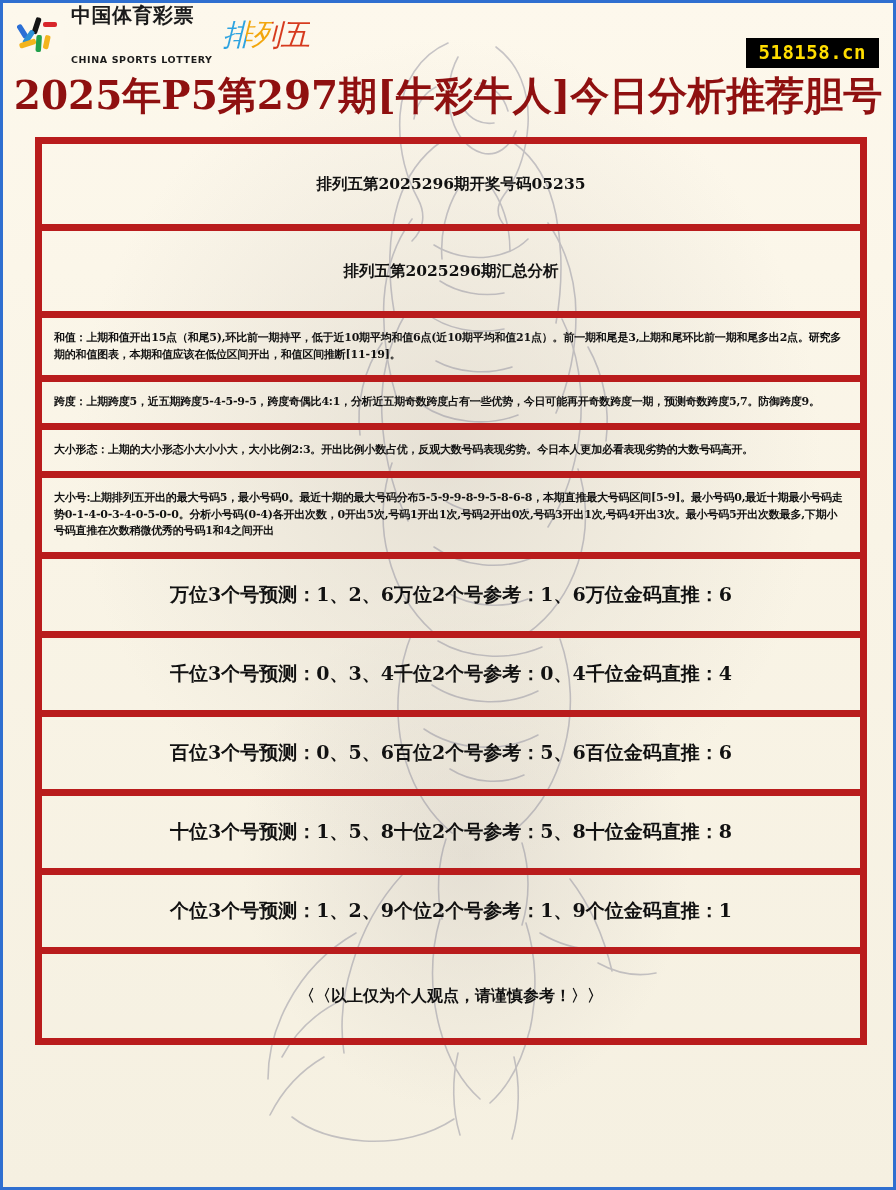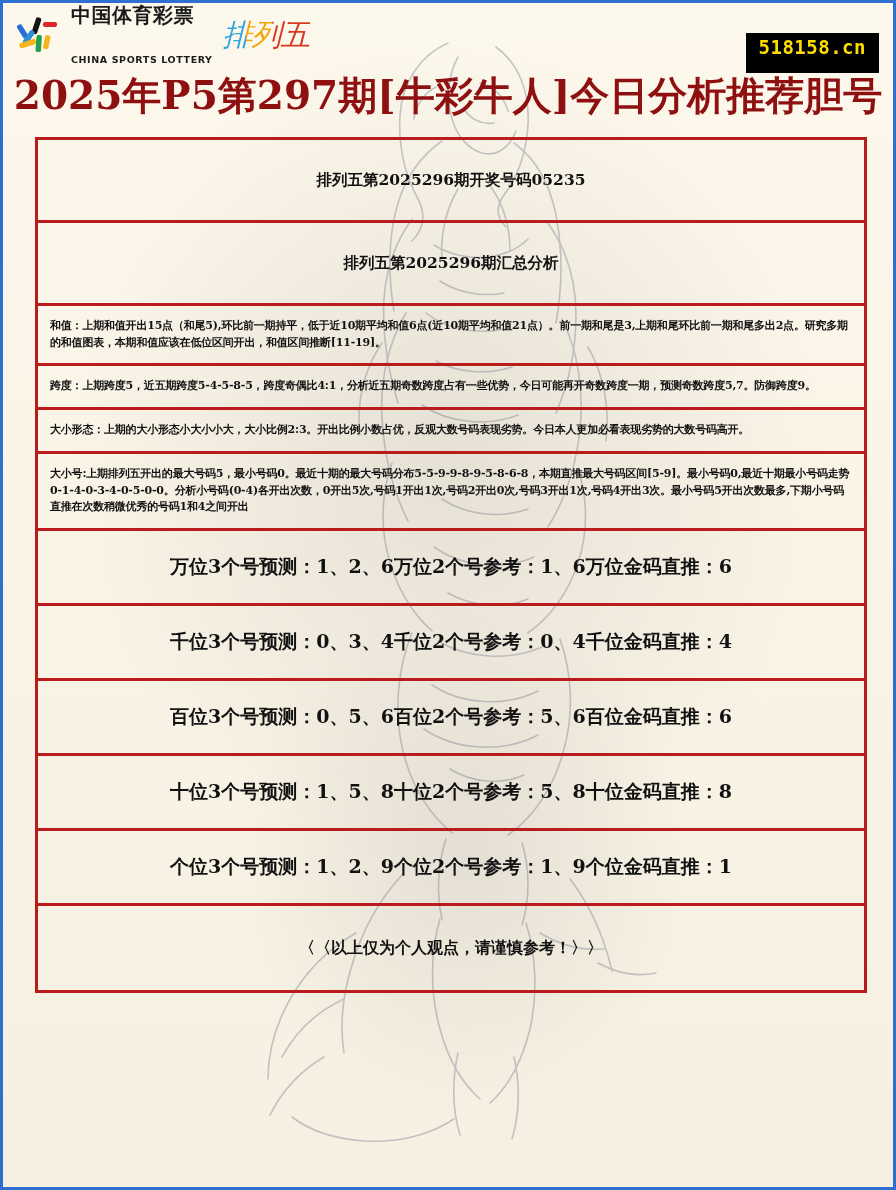--- a/index.html
+++ b/index.html
@@ -88,21 +88,21 @@
     color: transparent;
     text-shadow: 0 0 0 transparent;
   }
 
   #site-badge {
     background: #000000;
     color: #ffdd00;
     font-family: "DejaVu Sans Mono", monospace;
     font-size: 19px;
     font-weight: 700;
-    padding: 4px 13px 15px;
+    padding: 4px 13px 5px;
     letter-spacing: .5px;
     line-height: 1.15;
     margin-top: 36px;
   }
 
   
   #page-title {
     position: relative;
     text-align: center;
     font-family: "DejaVu Serif", serif;
@@ -116,21 +116,21 @@
 
   
   #analysis-table {
     position: relative;
     margin: 0 32px;
     border-collapse: collapse;
     width: 832px;
     table-layout: fixed;
   }
   #analysis-table td {
-    border: 3px solid #b91c1c;
+    border: 7px solid #b91c1c;
     padding: 12px 12px;
     vertical-align: middle;
     color: #111111;
     font-family: "DejaVu Serif", serif;
   }
 
   td.center-row {
     text-align: center;
     font-size: 15.5px;
     font-weight: 700;
@@ -248,21 +248,21 @@
       <tr>
         <td class="center-row">排列五第2025296期开奖号码05235</td>
       </tr>
       <tr>
         <td class="center-row">排列五第2025296期汇总分析</td>
       </tr>
       <tr>
         <td class="para-row">和值：上期和值开出15点（和尾5),环比前一期持平，低于近10期平均和值6点(近10期平均和值21点）。前一期和尾是3,上期和尾环比前一期和尾多出2点。研究多期的和值图表，本期和值应该在低位区间开出，和值区间推断[11-19]。</td>
       </tr>
       <tr>
-        <td class="para-row">跨度：上期跨度5，近五期跨度5-4-5-8-5，跨度奇偶比4:1，分析近五期奇数跨度占有一些优势，今日可能再开奇数跨度一期，预测奇数跨度5,7。防御跨度9。</td>
+        <td class="para-row">跨度：上期跨度5，近五期跨度5-4-5-9-5，跨度奇偶比4:1，分析近五期奇数跨度占有一些优势，今日可能再开奇数跨度一期，预测奇数跨度5,7。防御跨度9。</td>
       </tr>
       <tr>
         <td class="para-row">大小形态：上期的大小形态小大小小大，大小比例2:3。开出比例小数占优，反观大数号码表现劣势。今日本人更加必看表现劣势的大数号码高开。</td>
       </tr>
       <tr>
         <td class="para-row">大小号:上期排列五开出的最大号码5，最小号码0。最近十期的最大号码分布5-5-9-9-8-9-5-8-6-8，本期直推最大号码区间[5-9]。最小号码0,最近十期最小号码走势0-1-4-0-3-4-0-5-0-0。分析小号码(0-4)各开出次数，0开出5次,号码1开出1次,号码2开出0次,号码3开出1次,号码4开出3次。最小号码5开出次数最多,下期小号码直推在次数稍微优秀的号码1和4之间开出</td>
       </tr>
       <tr>
         <td class="pick-row">万位3个号预测：1、2、6万位2个号参考：1、6万位金码直推：6</td>
       </tr>

